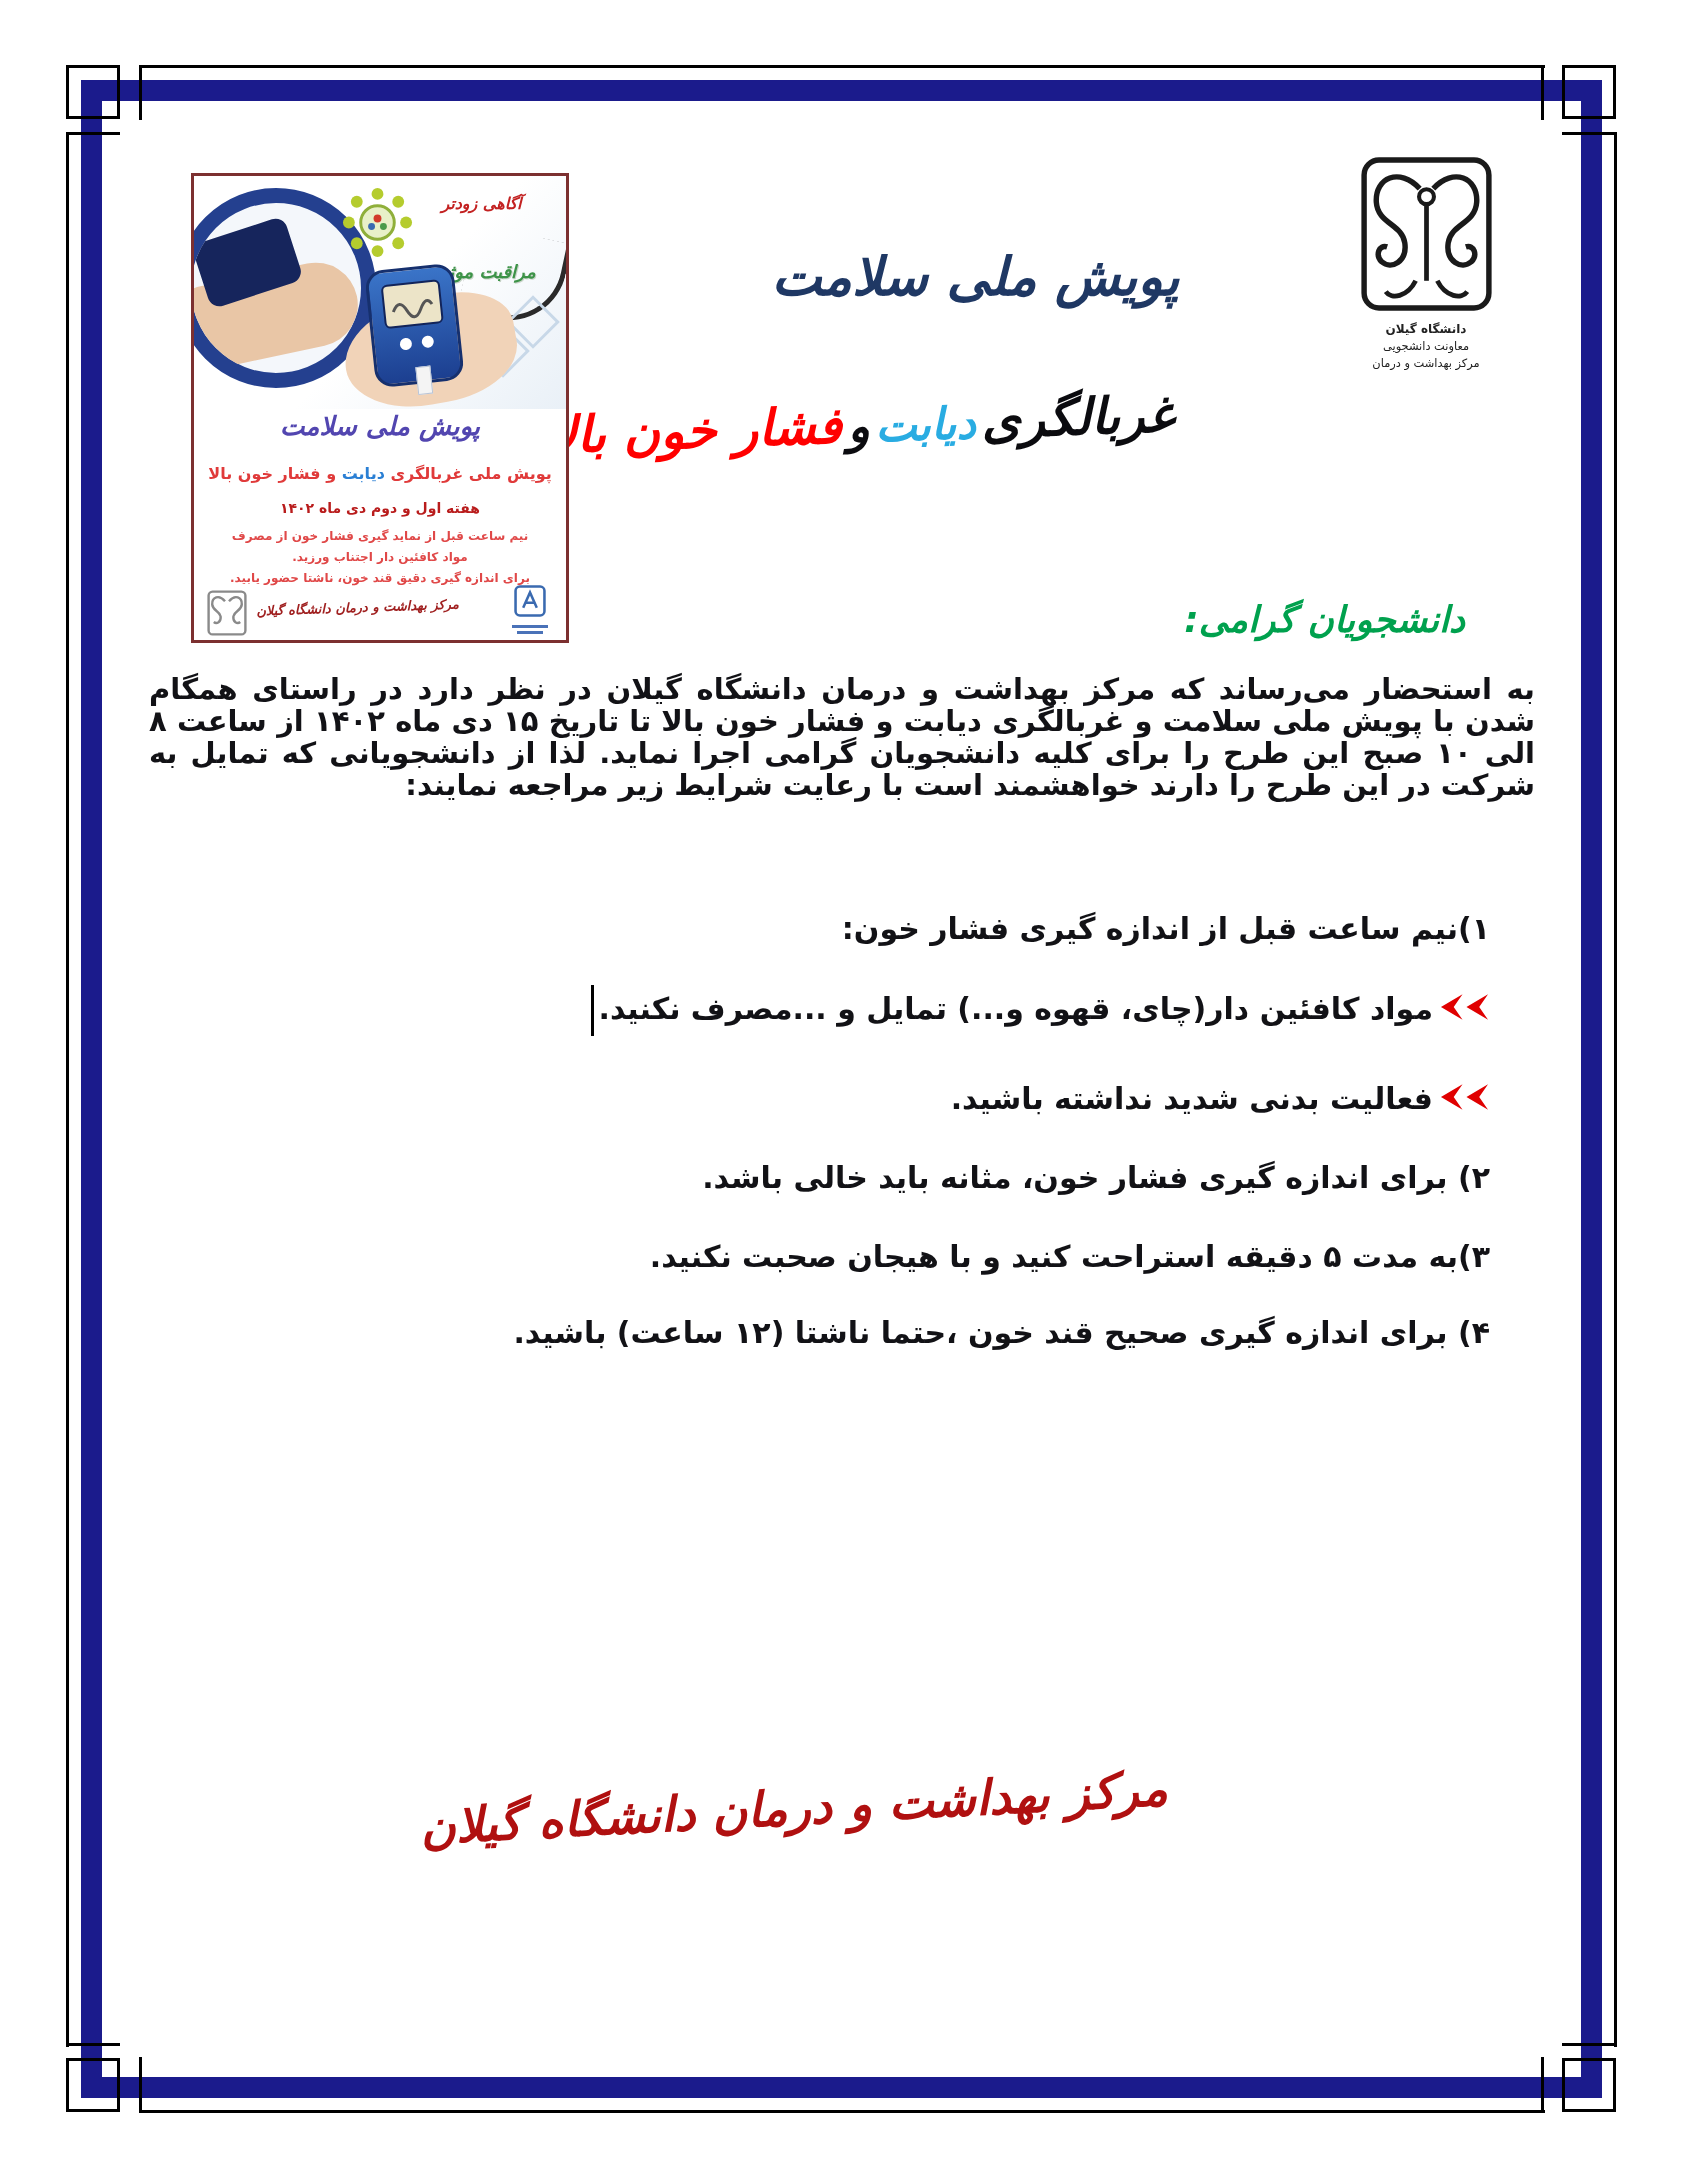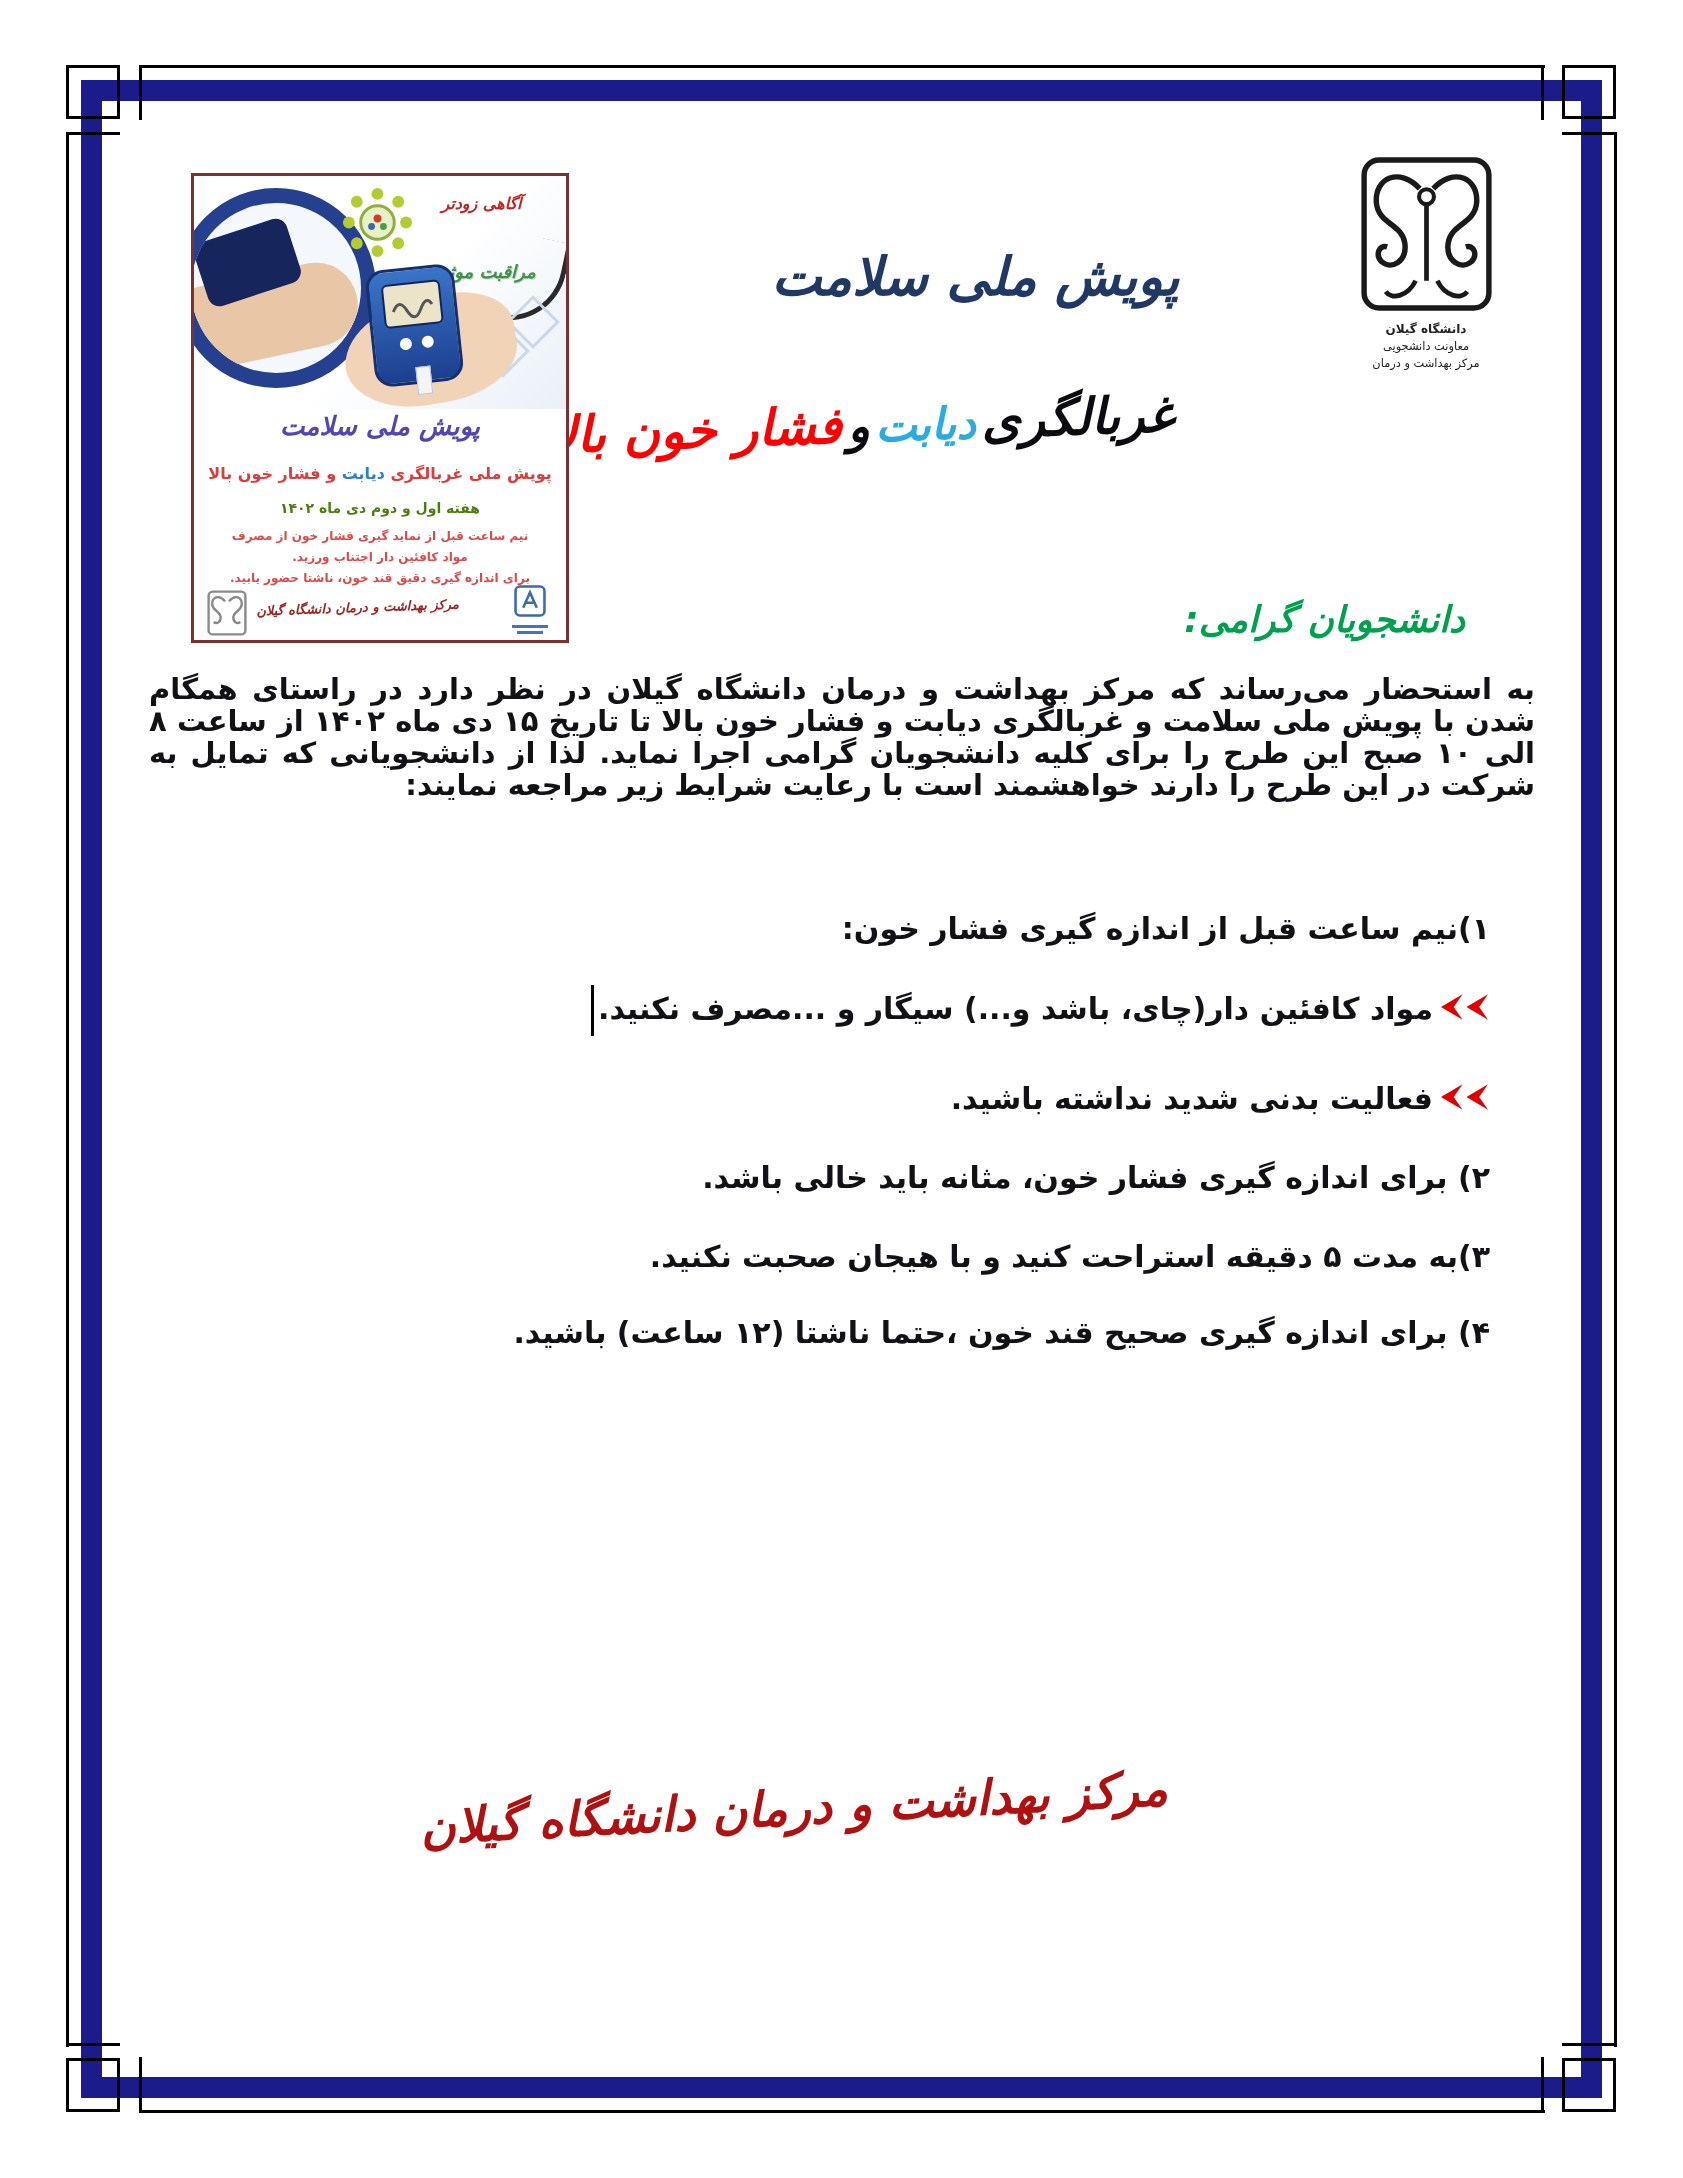--- a/index.html
+++ b/index.html
@@ -84,21 +84,21 @@
   .meter .strip{position:absolute;left:38px;bottom:-14px;width:13px;height:26px;background:#f4f4f4;
     border:1px solid #b9c4d6;}
   .hexa{position:absolute;width:32px;height:32px;border:3px solid #c8d8e8;
     transform:rotate(45deg);}
   .p-title{position:absolute;left:0;top:235px;width:100%;text-align:center;direction:rtl;
     font-size:26px;font-weight:bold;font-style:italic;color:#5246b0;}
   .p-sub{position:absolute;left:0;top:288px;width:100%;text-align:center;direction:rtl;
     font-size:16px;font-weight:bold;color:#e03a3a;}
   .p-sub .d{color:#2a7fd4;}
   .p-date{position:absolute;left:0;top:324px;width:100%;text-align:center;direction:rtl;
-    font-size:14px;font-weight:bold;color:#4d7c0f;}
+    font-size:14px;font-weight:bold;color:#b91c1c;}
   .p-note{position:absolute;left:0;width:100%;text-align:center;direction:rtl;
     font-size:12px;font-weight:bold;color:#e04848;}
   .p-foot{position:absolute;left:57px;top:424px;width:213px;text-align:center;direction:rtl;
     font-size:13px;font-weight:bold;font-style:italic;color:#a02020;transform:rotate(-2deg);}
   .p-logo-grey{position:absolute;left:10px;top:414px;width:46px;height:46px;}
   .p-logo-blue{position:absolute;right:14px;top:408px;width:44px;text-align:center;}
   .p-logo-blue .bar{height:3px;background:#4a72b8;margin:3px 4px;}
 </style>
 </head>
 <body>
@@ -219,21 +219,21 @@
 <div id="paragraph" class="abs">به استحضار می‌رساند که مرکز بهداشت و درمان دانشگاه گیلان در نظر دارد در راستای همگام شدن با پویش ملی سلامت و غربالگری دیابت و فشار خون بالا تا تاریخ ۱۵ دی ماه ۱۴۰۲ از ساعت ۸ الی ۱۰ صبح این طرح را برای کلیه دانشجویان گرامی اجرا نماید. لذا از دانشجویانی که تمایل به شرکت در این طرح را دارند خواهشمند است با رعایت شرایط زیر مراجعه نمایند:</div>
 
 <div class="abs litem" style="top:911px;">۱)نیم ساعت قبل از اندازه گیری فشار خون:</div>
 
 <div class="abs litem" style="top:985px;">
   <span class="arrow-pair">
     <svg width="51" height="30" viewBox="0 0 52 30">
       <path d="M24 2 L2 15 L24 28 L15 15 Z" fill="#e00000"></path>
       <path d="M50 2 L28 15 L50 28 L41 15 Z" fill="#e00000"></path>
     </svg>
-  </span><span>مواد کافئین دار(چای، باشد و...) سیگار و ...مصرف نکنید.</span><span class="cursor-bar"></span>
+  </span><span>مواد کافئین دار(چای، قهوه و...) تمایل و ...مصرف نکنید.</span><span class="cursor-bar"></span>
 </div>
 
 <div class="abs litem" style="top:1081px;">
   <span class="arrow-pair">
     <svg width="51" height="30" viewBox="0 0 52 30">
       <path d="M24 2 L2 15 L24 28 L15 15 Z" fill="#e00000"></path>
       <path d="M50 2 L28 15 L50 28 L41 15 Z" fill="#e00000"></path>
     </svg>
   </span><span>فعالیت بدنی شدید نداشته باشید.</span>
 </div>

